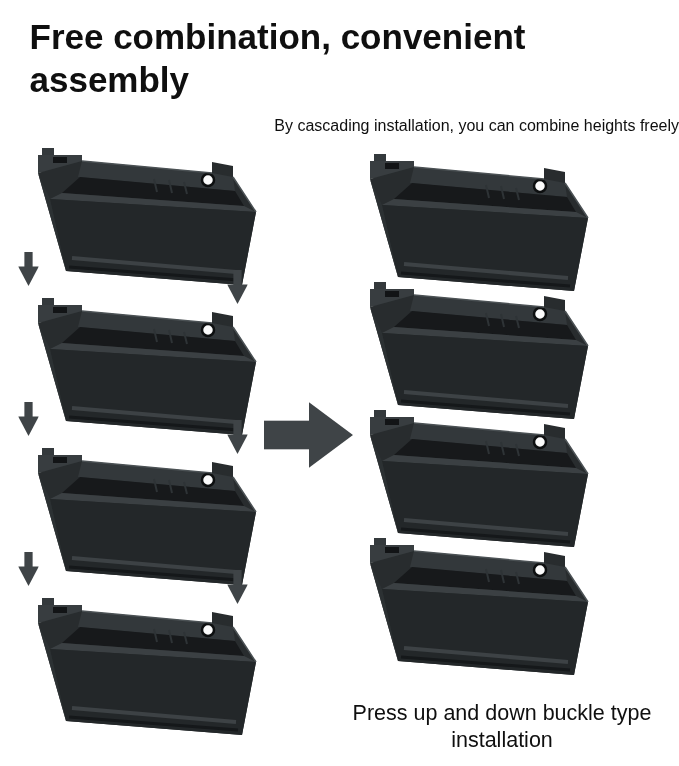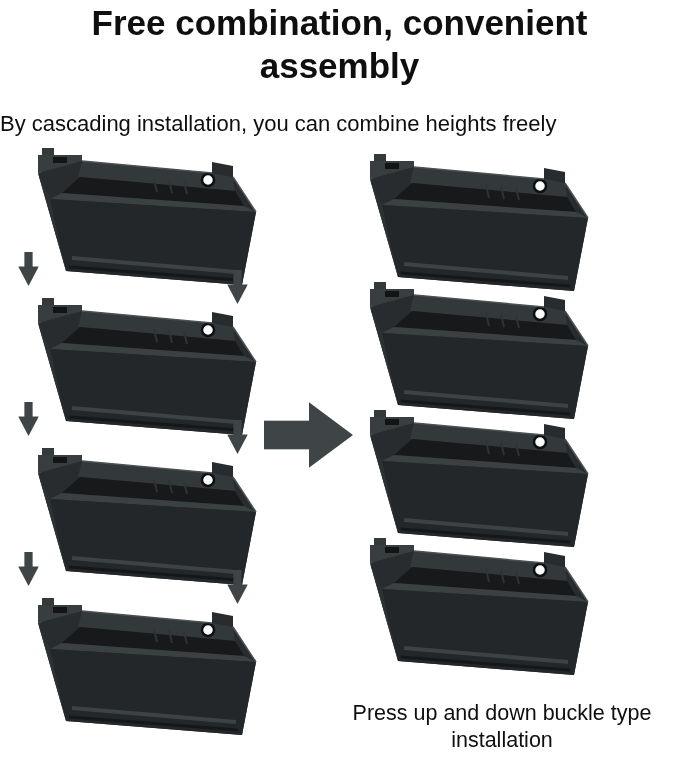--- a/index.html
+++ b/index.html
@@ -1,21 +1,21 @@
 <!DOCTYPE html>
 <html style="--background: #ffffff; --text: #0f0f0f; --arrow: #3f4447; --bin-body: #282c2e; --bin-face: #232729; --bin-rim: #3b4043; --bin-interior: #17191b; --bin-panel: #33383b; --hole: #fbfbfb;"><head>
 <meta charset="utf-8">
 <style>
   html,body{margin:0;padding:0;background:#fff}
   .page{position:relative;width:679px;height:766px;overflow:hidden;
         background:var(--background,#ffffff);color:var(--text,#0f0f0f);
         font-family:"Liberation Sans",sans-serif}
-  .title{margin:2px auto 0;width:620px;text-align:center;
+  .title{margin:16px auto 0;width:620px;
          font-size:35px;font-weight:700;line-height:1.22}
-  .subtitle{margin:24px 0 0;width:100%;text-align:left;font-size:22px;
+  .subtitle{margin:16px 0 0;width:100%;text-align:right;font-size:16px;
             font-weight:400;white-space:nowrap}
   .stage{position:absolute;inset:0}
   .bin{position:absolute;width:222px;height:142px}
   .gap-arrow{position:absolute;width:21px;height:35px;color:var(--arrow,#3f4447)}
   .big-arrow{position:absolute;left:264px;top:398px;width:90px;height:74px;color:var(--arrow,#3f4447)}
   .caption{position:absolute;left:308px;top:688px;width:364px;margin:12px;
            text-align:center;font-size:21.5px;line-height:1.25}
   .defs-holder{position:absolute;width:0;height:0;overflow:hidden}
 </style>
 </head>

